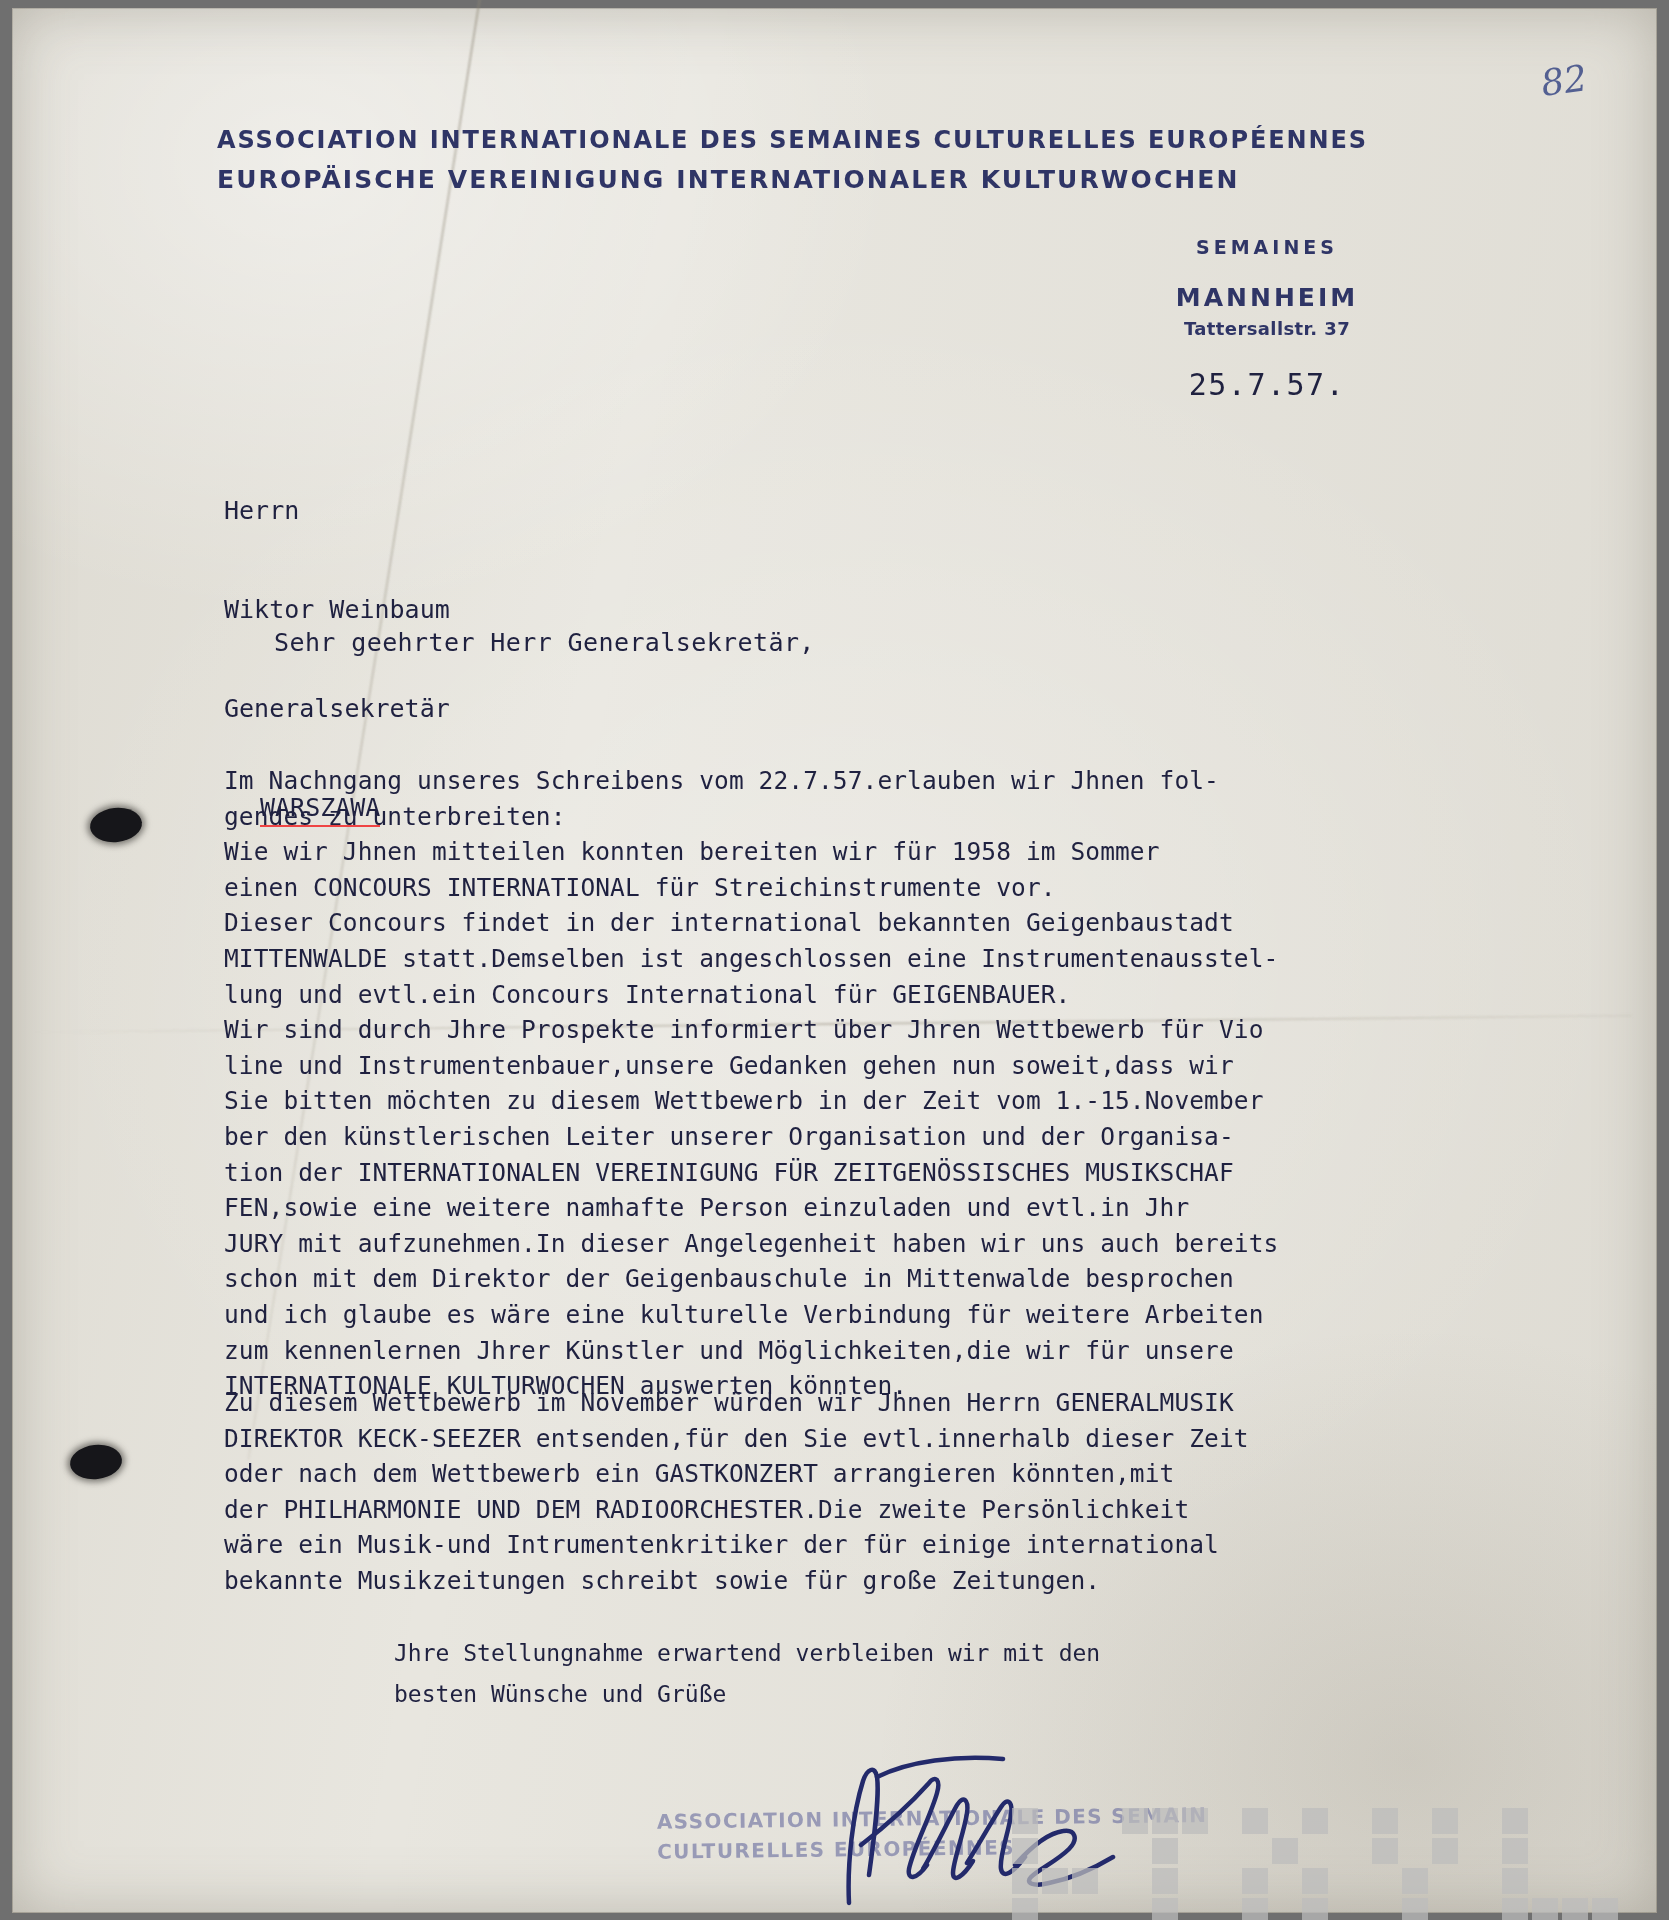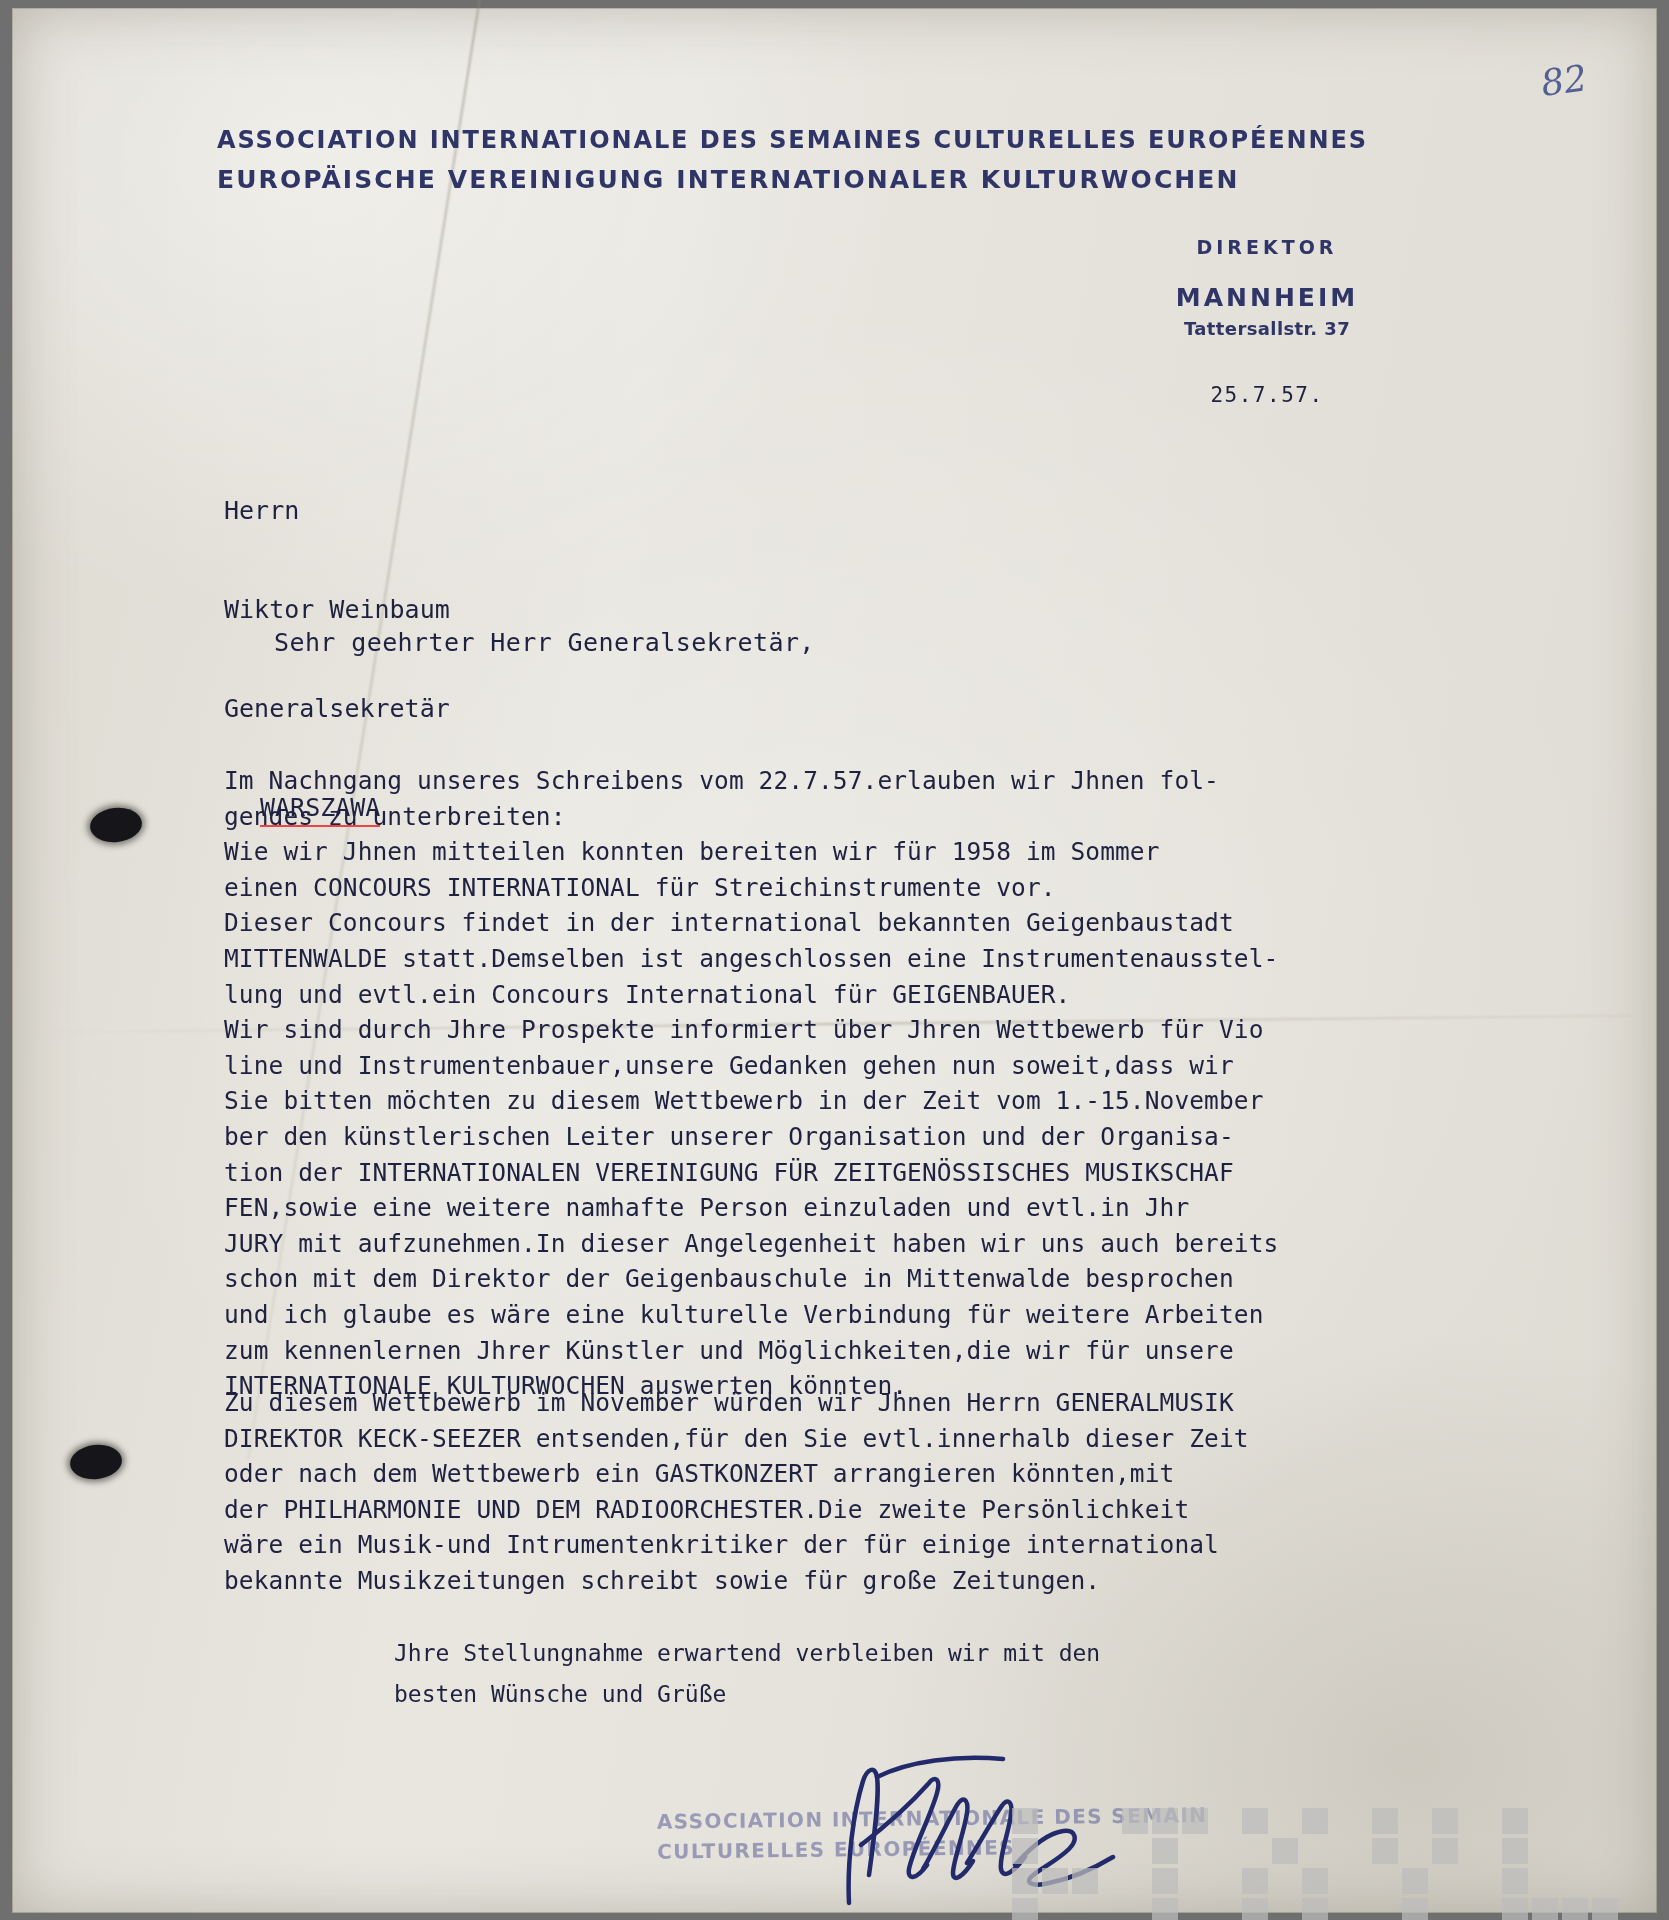--- a/index.html
+++ b/index.html
@@ -128,23 +128,23 @@
   }
   .ab-street {
     font-family: "DejaVu Sans", sans-serif;
     font-size: 18px;
     font-weight: bold;
     letter-spacing: 0.4px;
     margin-top: 6px;
   }
   .ab-date {
     font-family: "DejaVu Sans Mono", monospace;
-    font-size: 21px;
+    font-size: 30px;
     letter-spacing: 1.5px;
-    margin-top: 44px;
+    margin-top: 28px;
     color: #27284a;
   }
 
   .mono {
     font-family: "DejaVu Sans Mono", monospace;
     color: #1f2140;
   }
 
   .recipient {
     position: absolute;
@@ -267,21 +267,21 @@
     <div class="folio">82</div>
 
     <div class="doc">
 
       <div class="letterhead">
         <div class="lh-line l2">ASSOCIATION INTERNATIONALE DES SEMAINES CULTURELLES EUROPÉENNES</div>
         <div class="lh-line l1">EUROPÄISCHE VEREINIGUNG INTERNATIONALER KULTURWOCHEN</div>
       </div>
 
       <div class="address-block">
-        <div class="ab-country">DIREKTOR</div>
+        <div class="ab-country">SEMAINES</div>
         <div class="ab-city">MANNHEIM</div>
         <div class="ab-street">Tattersallstr. 37</div>
         <div class="ab-date mono">25.7.57.</div>
       </div>
 
       <div class="recipient mono">
         <div>Herrn</div>
         <div>Wiktor Weinbaum</div>
         <div>Generalsekretär</div>
         <div><span class="underlined">WARSZAWA</span></div>

